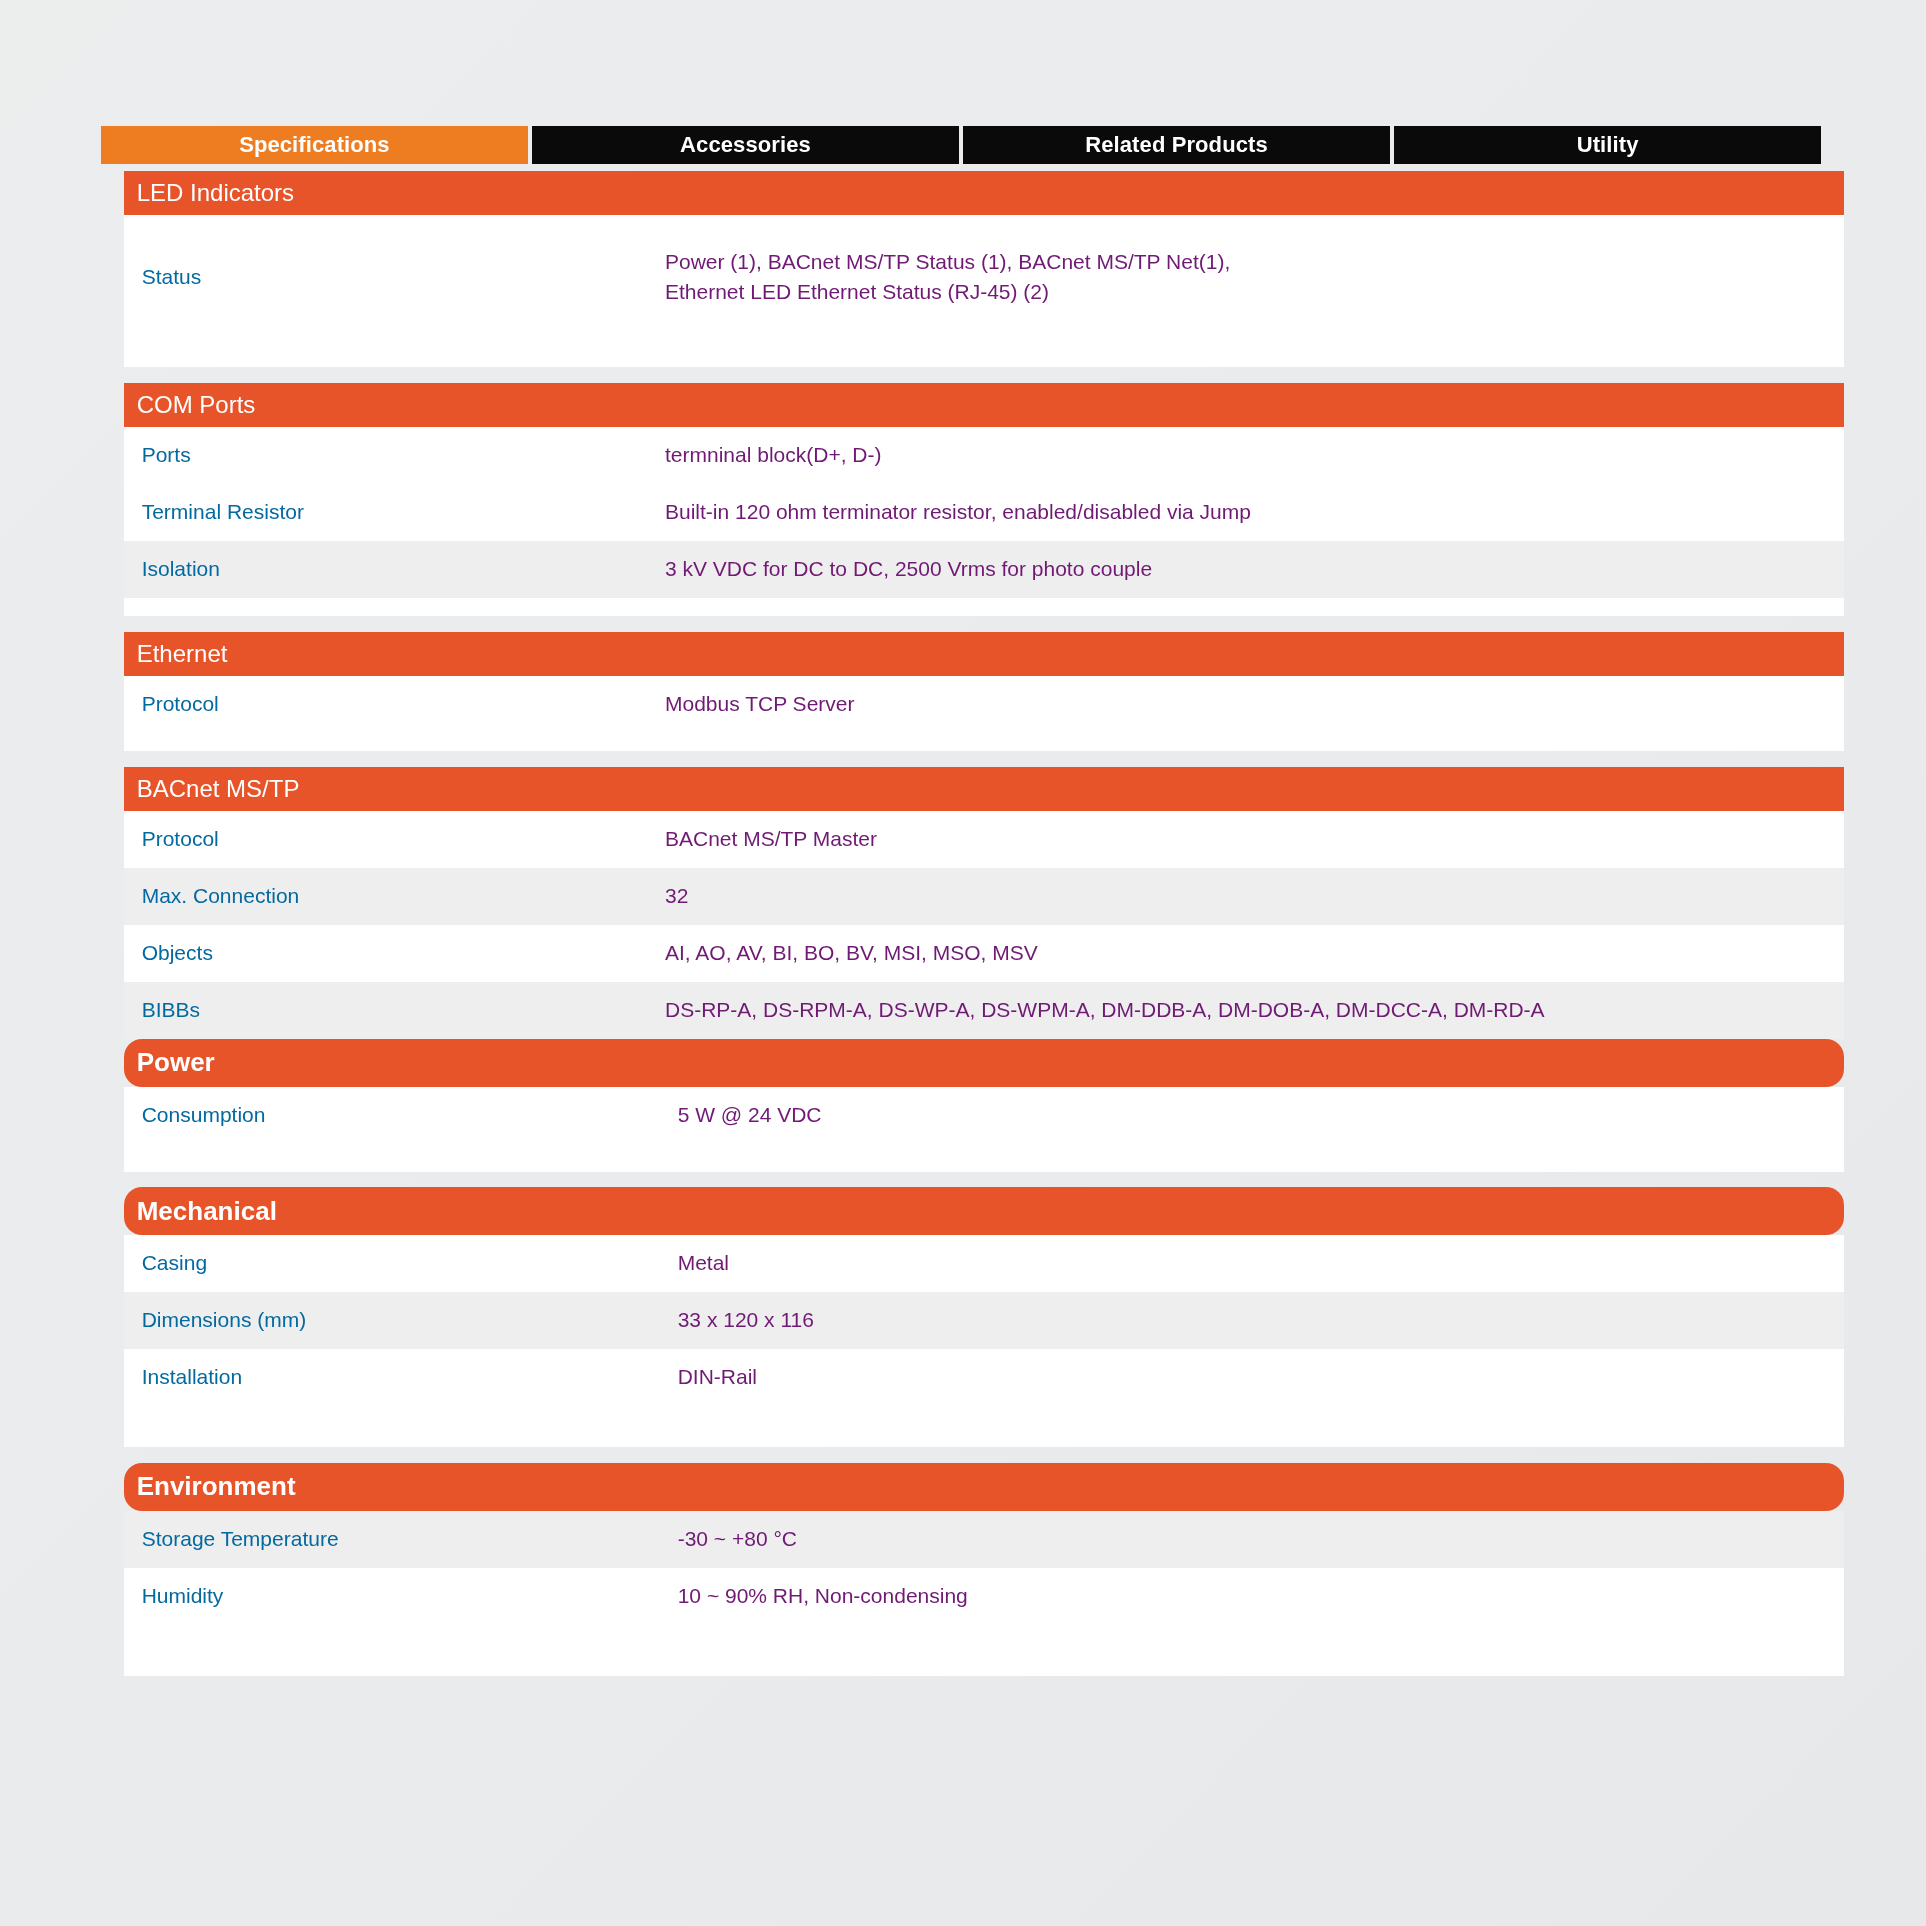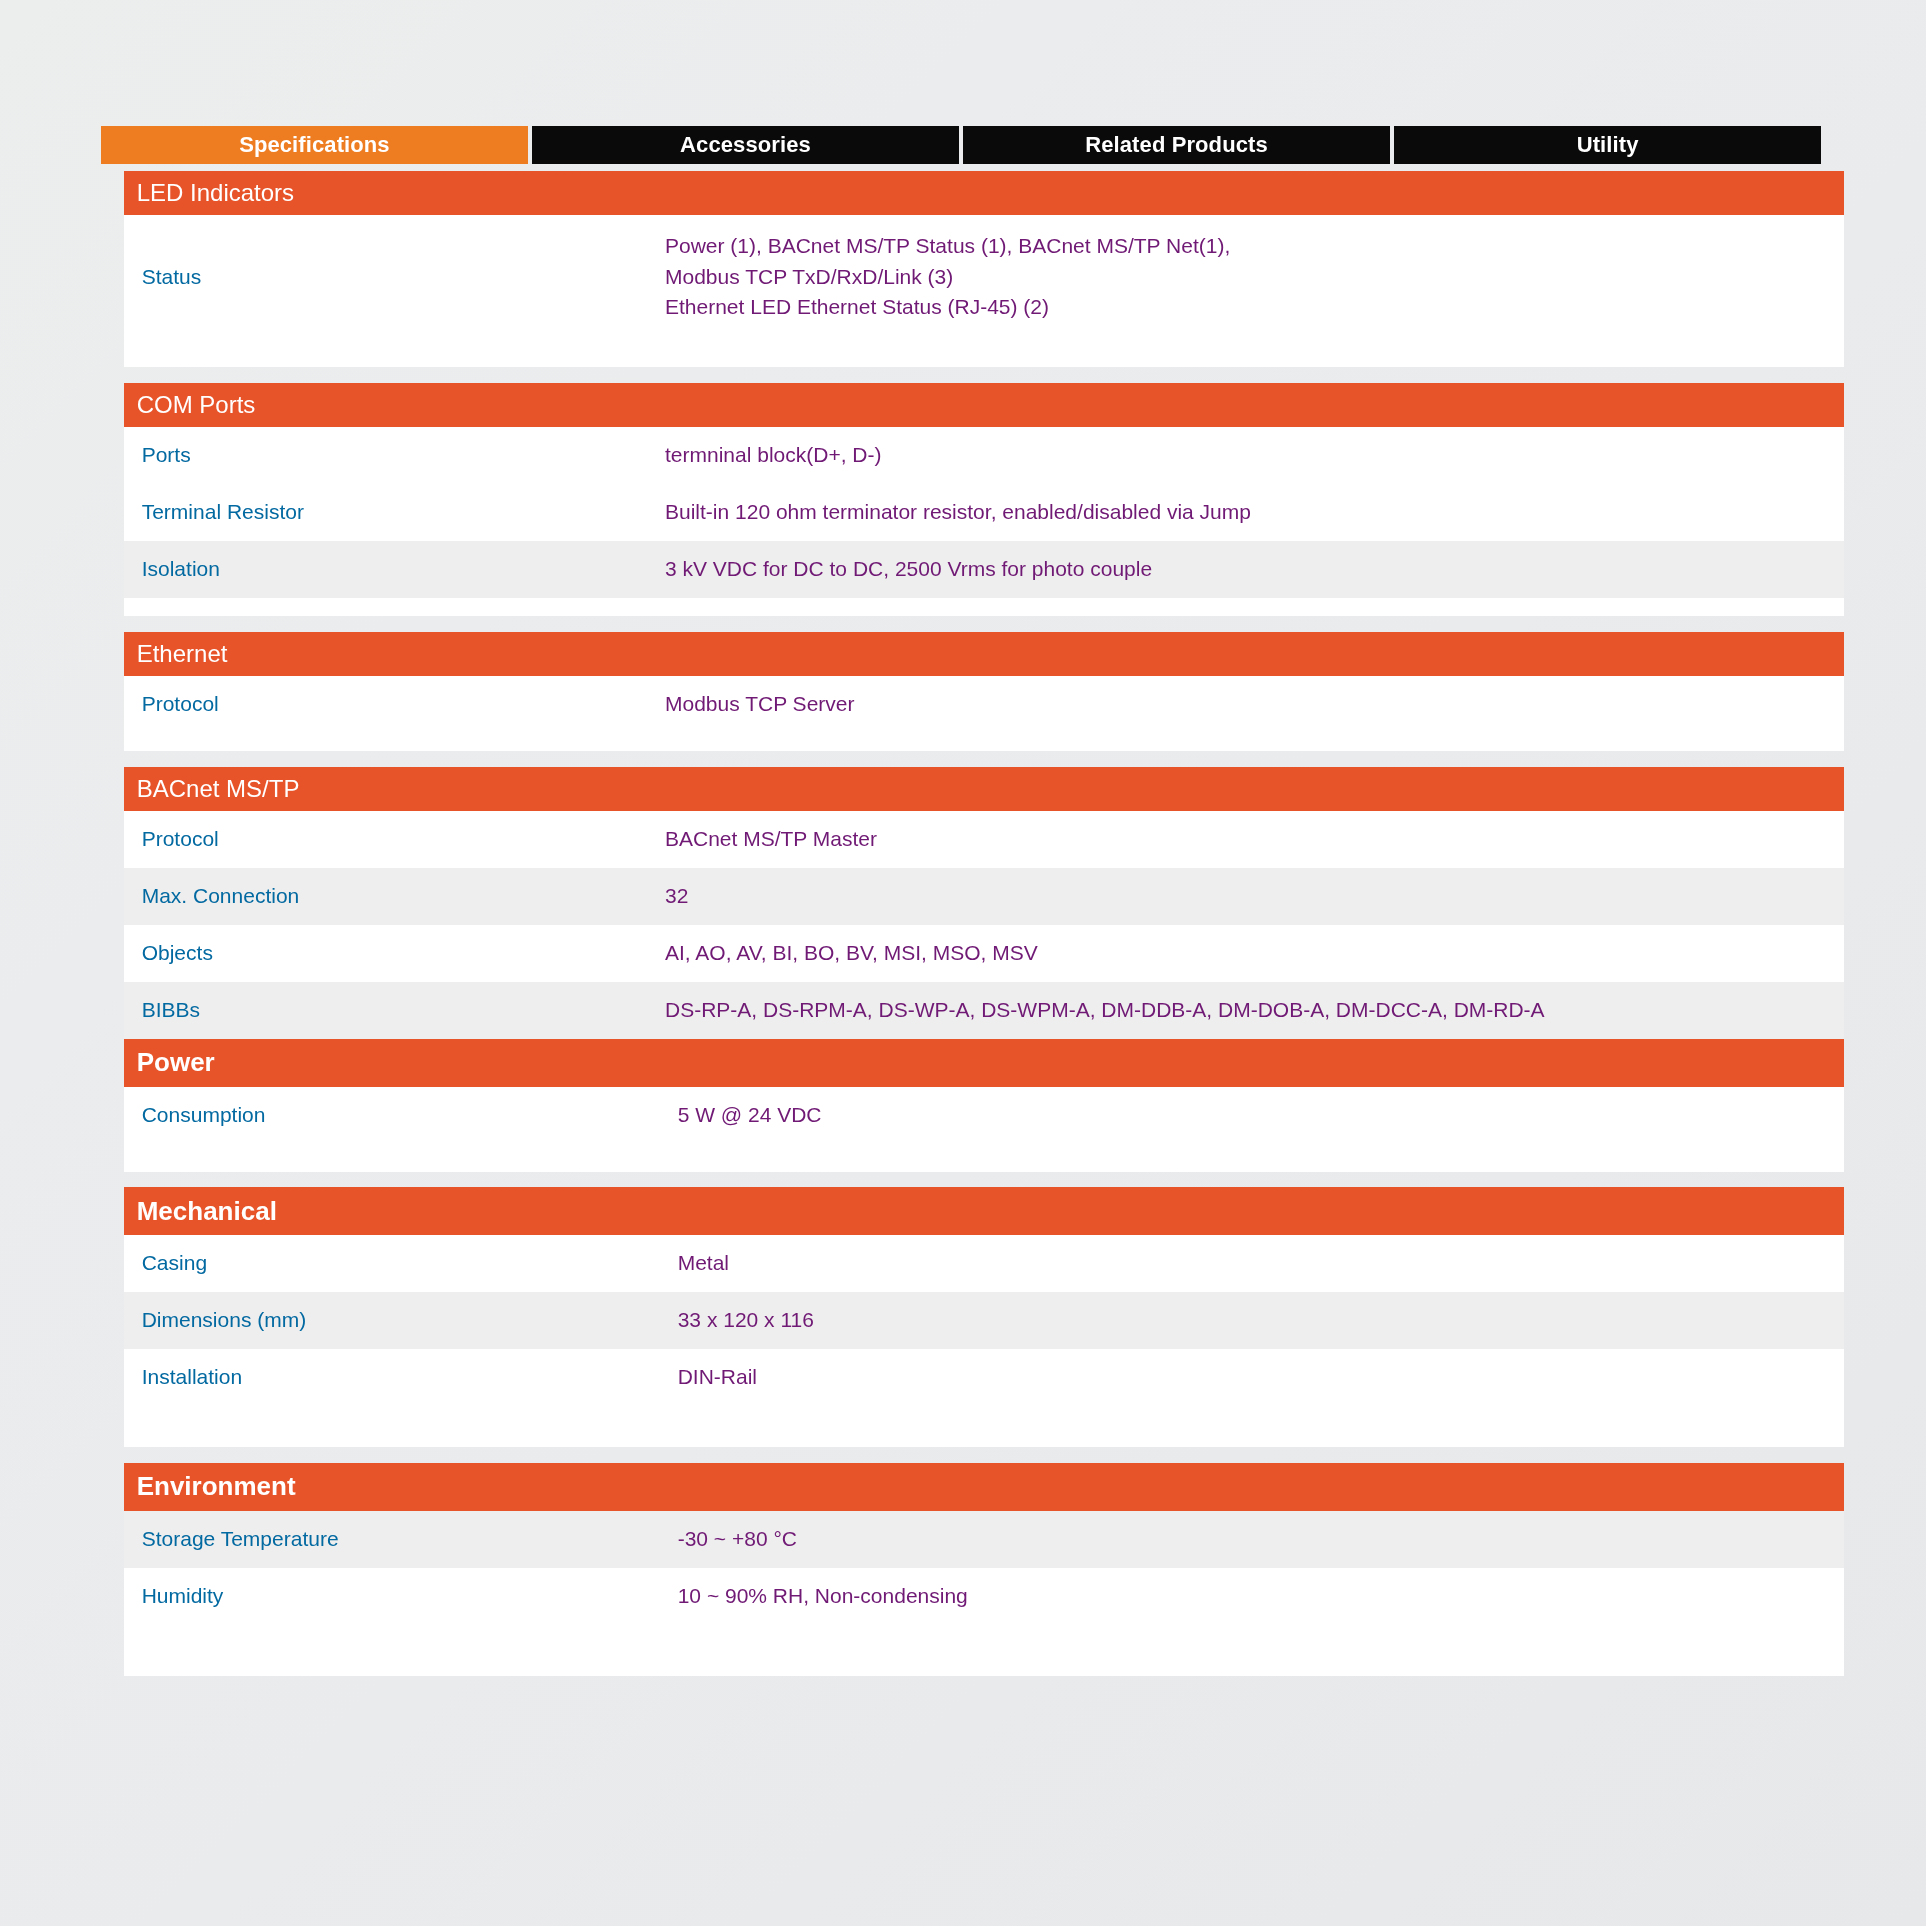--- a/index.html
+++ b/index.html
@@ -77,20 +77,21 @@
     font-weight: normal;
     display: flex;
     align-items: center;
     padding: 0 12.7px;
     height: 44px;
   }
   .section-header.tall {
     height: 48px;
     font-size: 26px;
     font-weight: bold;
+    border-radius: 18px;
   }
 
   .rows {
     width: 100%;
     background: #ffffff;
   }
 
   .row {
     display: flex;
     align-items: center;
@@ -156,21 +157,20 @@
 
     <div class="section">
       <div class="section-header">
         <span>LED Indicators</span>
       </div>
       <div class="rows">
         <div class="row tall">
           <div class="label">Status</div>
           <div class="value">
             <span class="vline">Power (1), BACnet MS/TP Status (1), BACnet MS/TP Net(1),</span>
-            <span class="vline">Modbus TCP TxD/RxD/Link (3)</span>
             <span class="vline">Ethernet LED Ethernet Status (RJ-45) (2)</span>
           </div>
         </div>
         <div class="spacer-white sp-40"></div>
       </div>
     </div>
 
     <div class="section-gap"></div>
 
     <div class="section">

